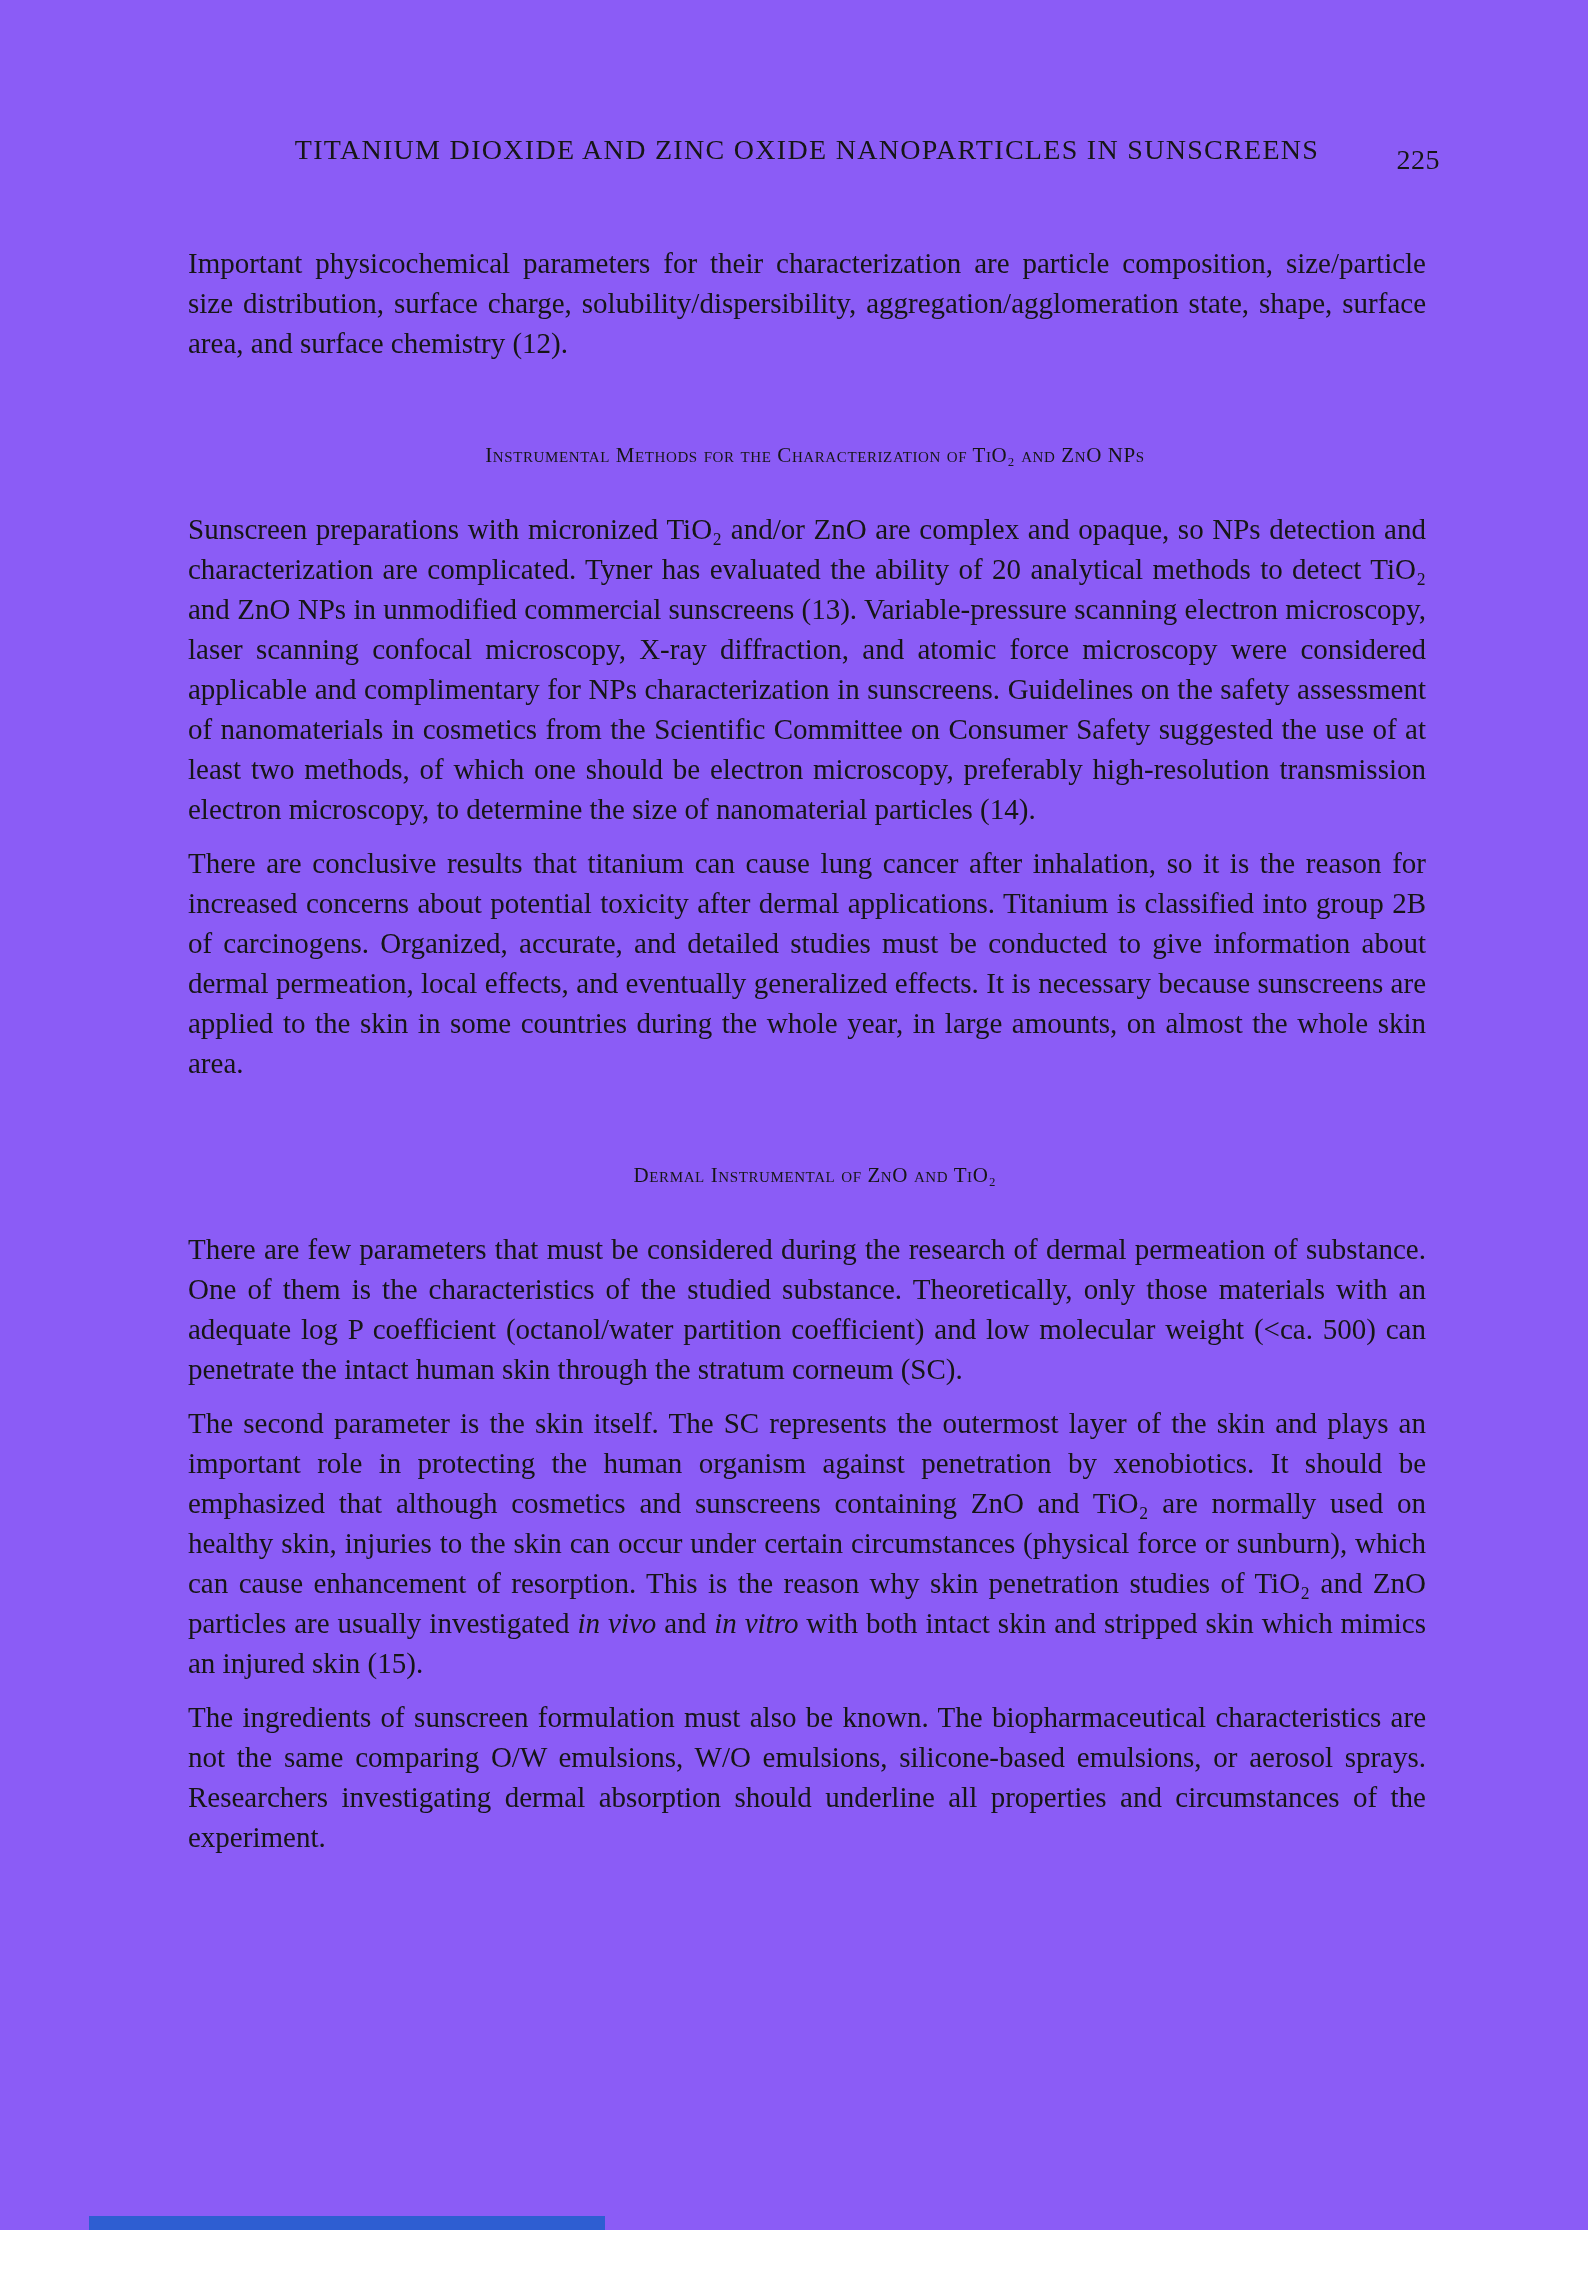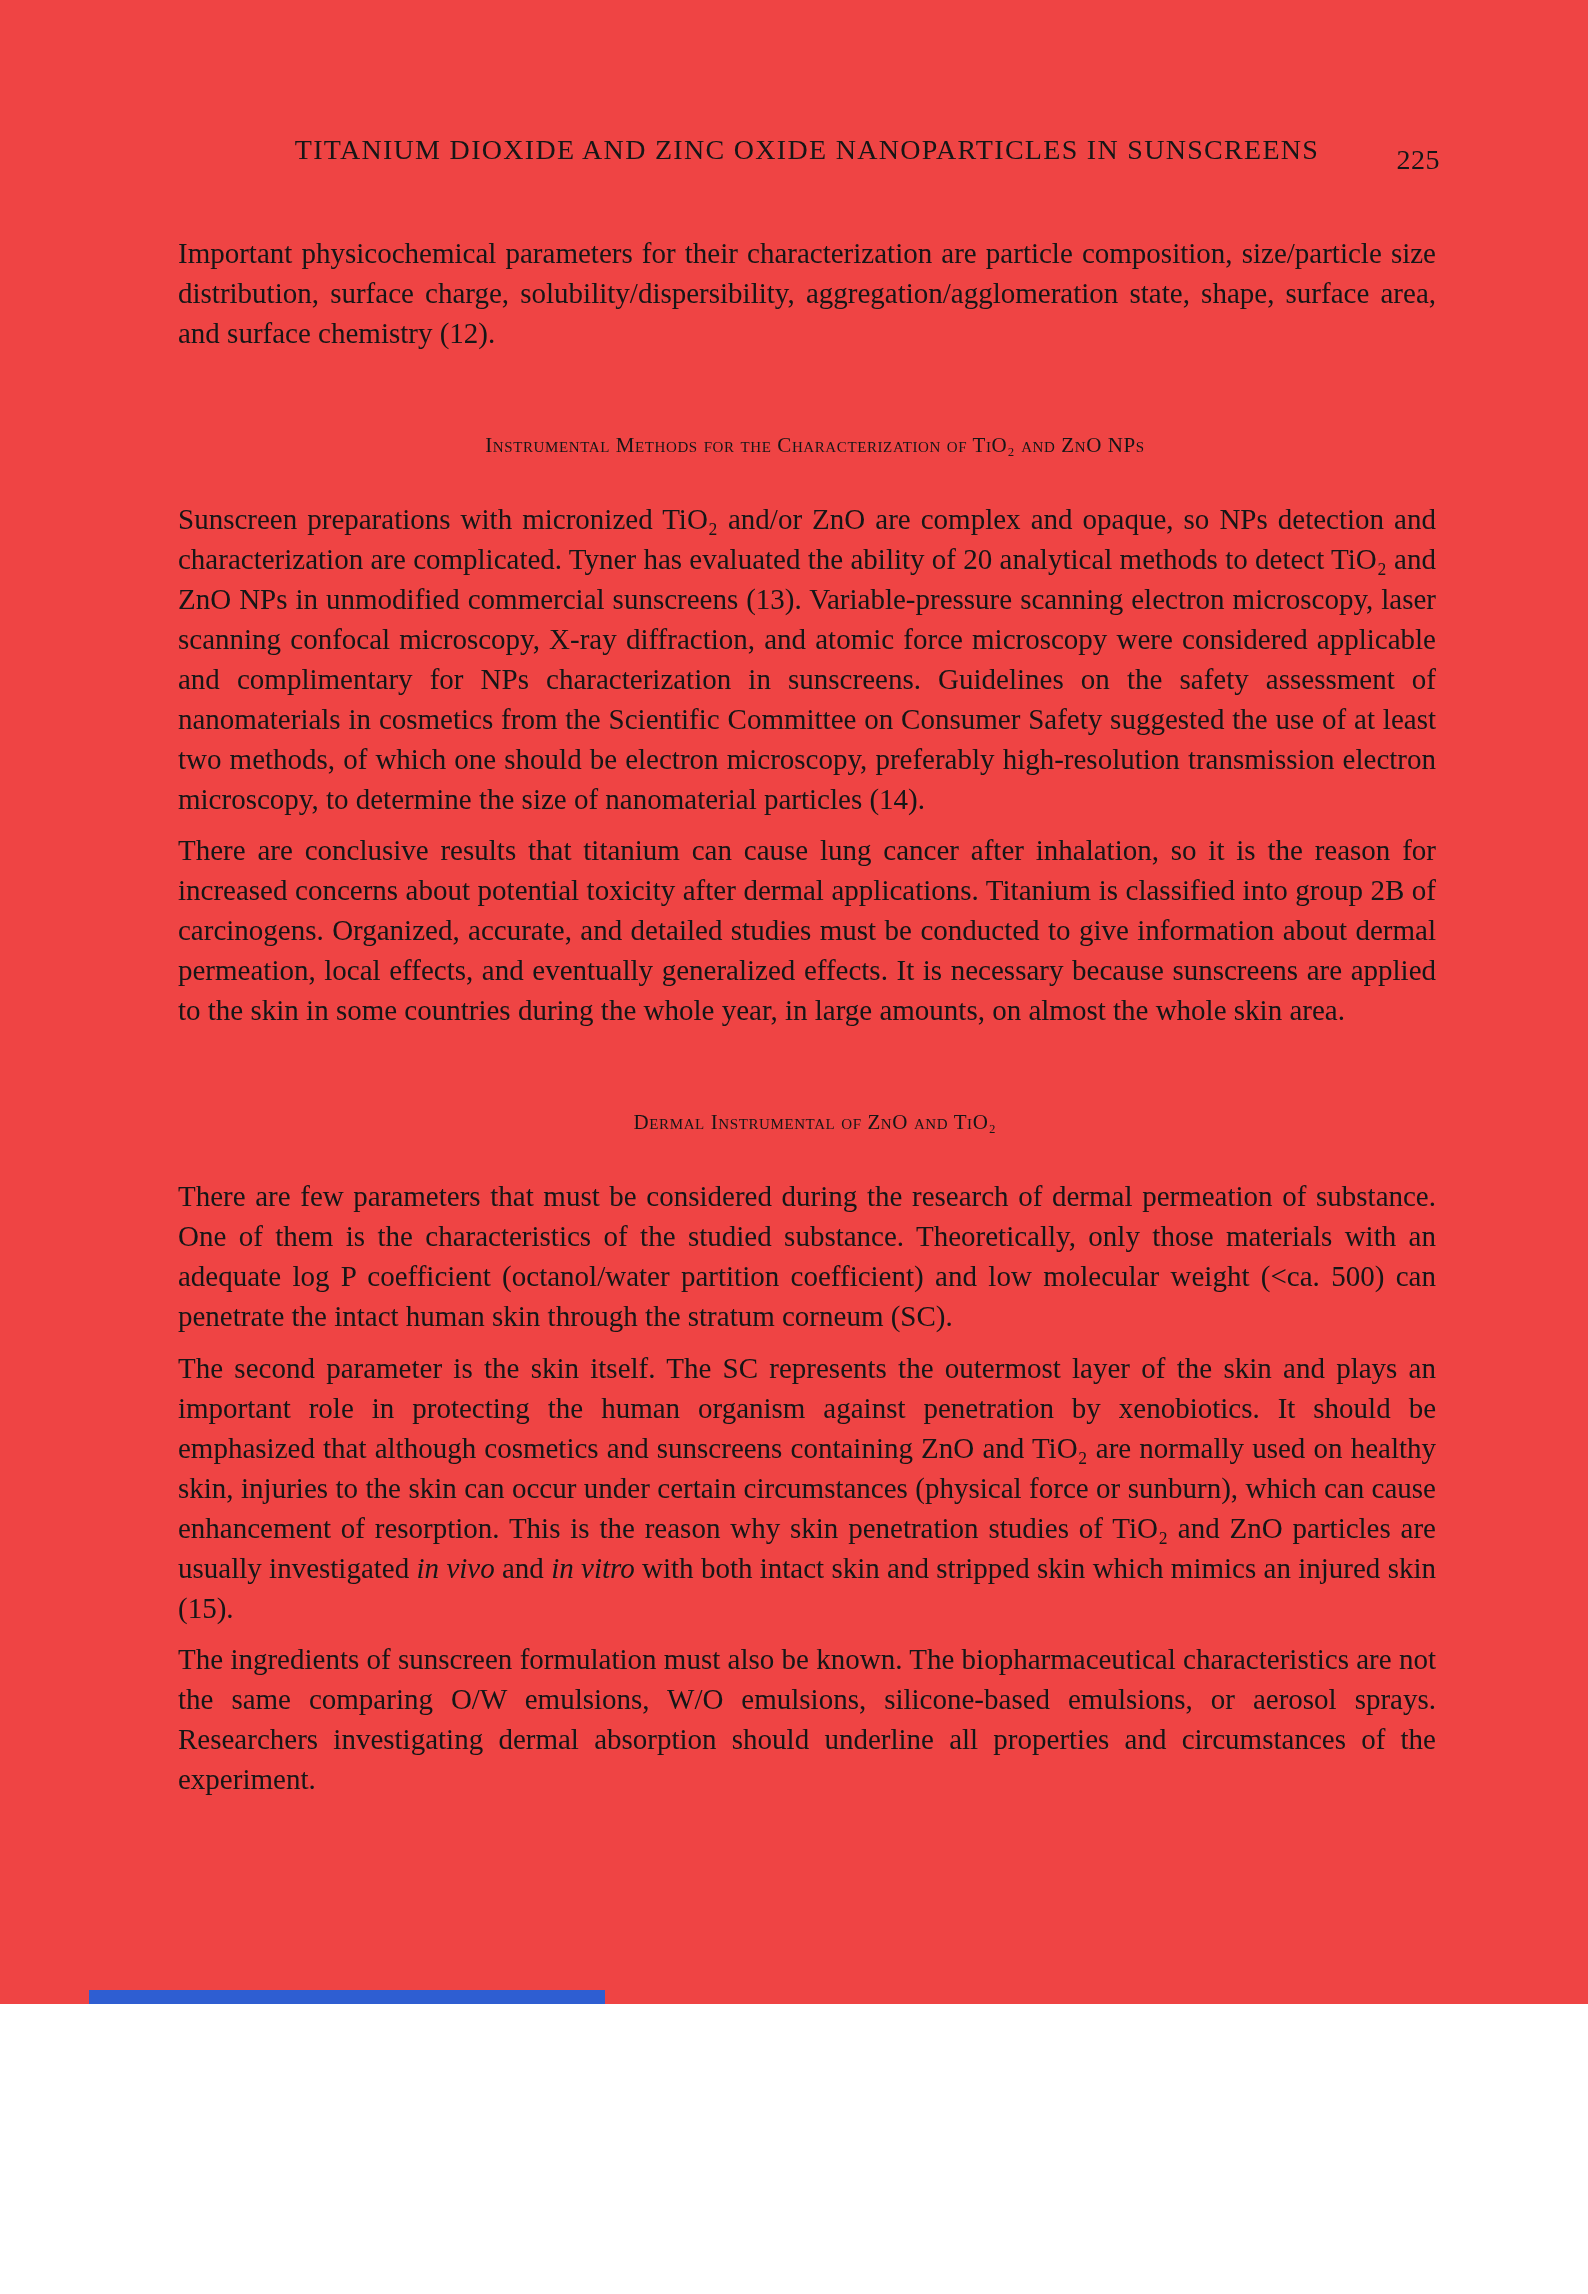--- a/index.html
+++ b/index.html
@@ -6,22 +6,22 @@
   body {
     width: 1589px;
     background: #ffffff;
     font-family: "Liberation Serif", "DejaVu Serif", serif;
     color: #161616;
     -webkit-font-smoothing: antialiased;
   }
   .page {
     position: relative;
     width: 1589px;
-    height: 2004px;
-    background: #ef4444;
+    height: 2230px;
+    background: #8b5cf6;
     overflow: hidden;
   }
   .running-head {
     position: absolute;
     top: 134px;
     left: 174px;
     right: 149px;
     height: 38px;
     text-align: center;
     font-size: 28px;
@@ -35,21 +35,21 @@
     top: 10px;
     letter-spacing: 0.5px;
   }
   .content {
     position: absolute;
     top: 229px;
     left: 174px;
     right: 149px;
   }
   .para {
-    margin: 4px;
+    margin: 14px;
     font-size: 29px;
     line-height: 40px;
     text-align: justify;
     text-justify: inter-word;
     hyphens: auto;
   }
   .para + .para { margin-top: 11.3px; }
   .sec-heading {
     margin: 72px 0 34px 16px;
     font-size: 21px;

